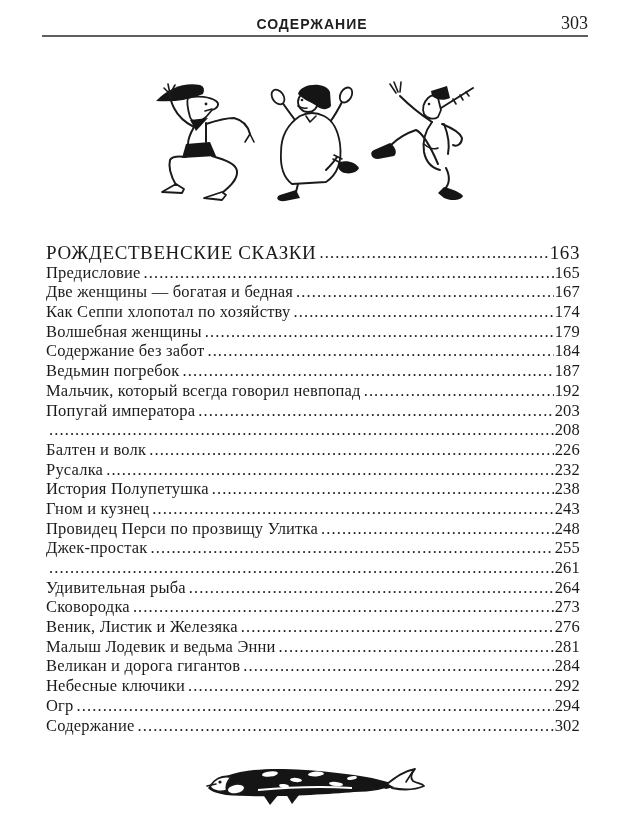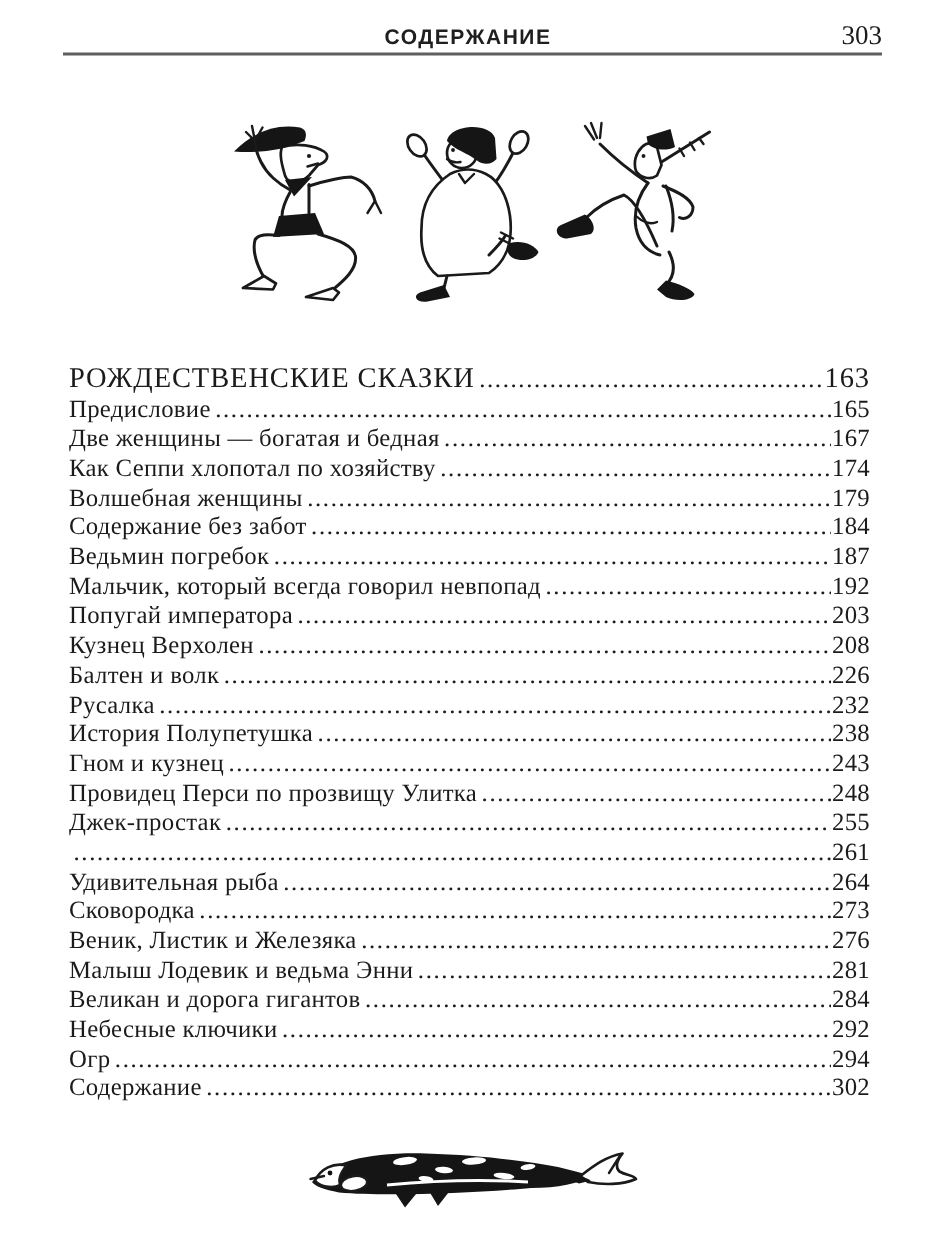--- a/index.html
+++ b/index.html
@@ -32,21 +32,21 @@
     background:#5f5f5f;
   }
   
   .dancers{position:absolute;left:148px;top:72px;}
   .fish{position:absolute;left:200px;top:762px;}
   
   .toc{
     position:absolute;left:46px;top:243px;width:534px;
   }
   .toc-row{
-    display:flex;align-items:flex-end;
+    display:flex;align-items:center;
     height:19.7px;line-height:19.7px;
     font-size:16.5px;letter-spacing:0.2px;
     white-space:nowrap;
   }
   .toc-row.section{
     font-size:19px;letter-spacing:0.6px;
   }
   .toc-title{flex:0 0 auto;}
   .toc-dots{
     flex:1 1 auto;overflow:hidden;
@@ -180,21 +180,20 @@
   </div>
 
 
   <div class="toc-row">
     <span class="toc-title">Попугай императора</span>
     <span class="toc-dots"></span>
     <span class="toc-page">203</span>
   </div>
 
   <div class="toc-row">
-    <span class="toc-title">Кузнец Верхолен</span>
     <span class="toc-dots"></span>
     <span class="toc-page">208</span>
   </div>
 
   <div class="toc-row">
     <span class="toc-title">Балтен и волк</span>
     <span class="toc-dots"></span>
     <span class="toc-page">226</span>
   </div>
 

